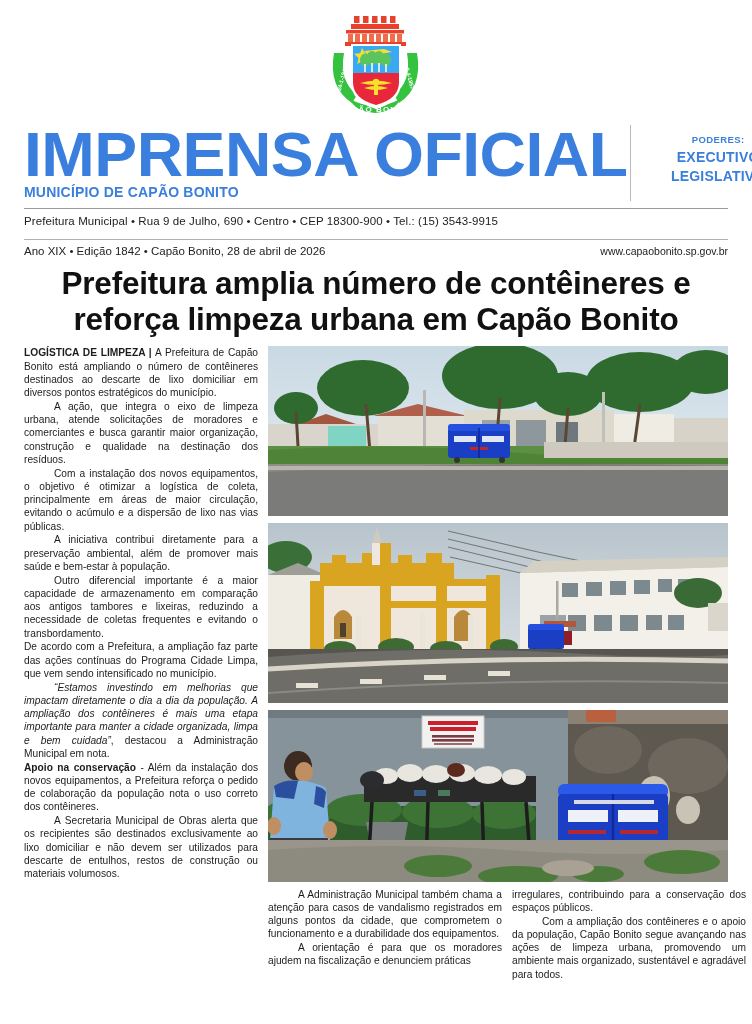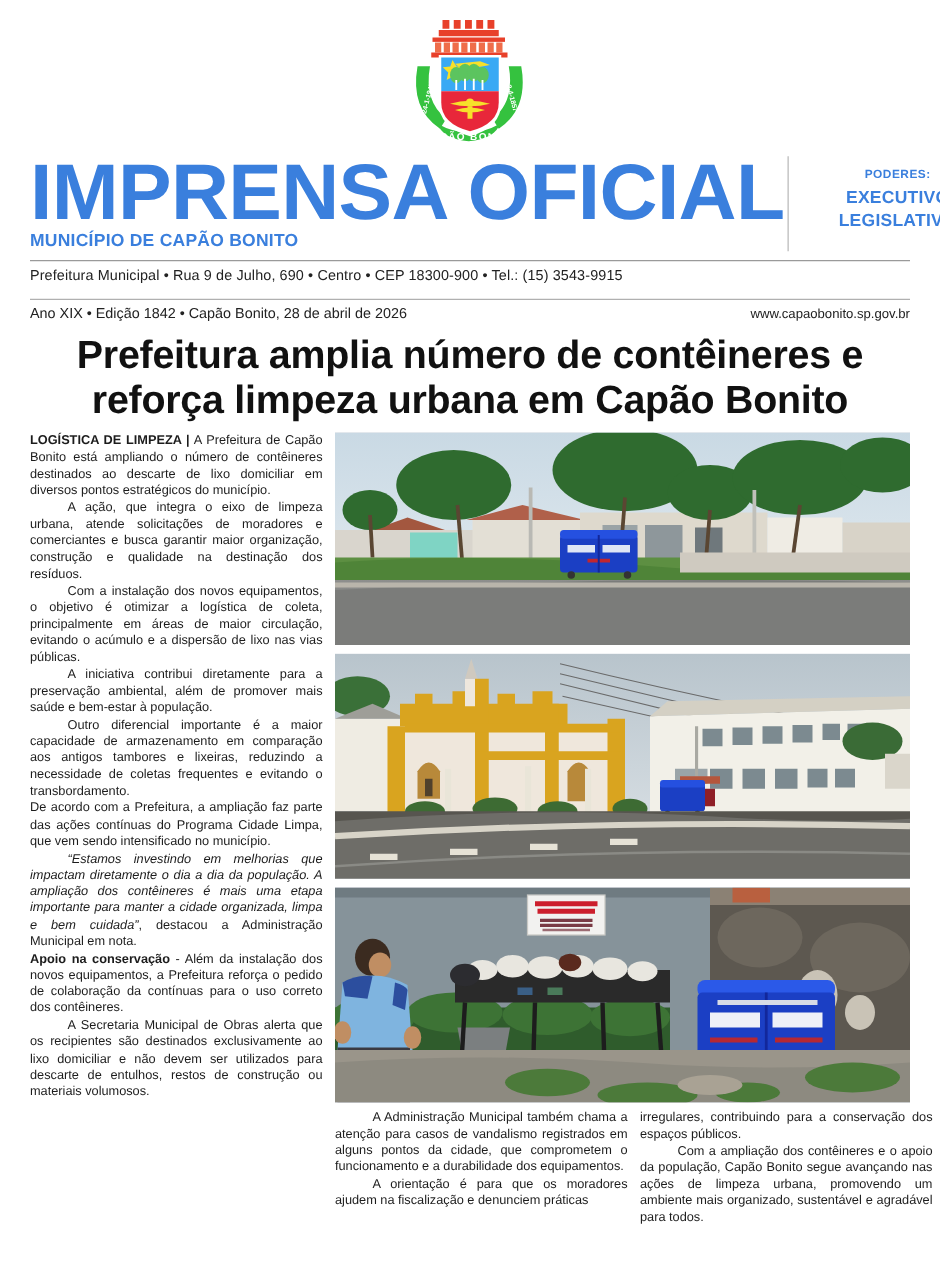--- a/index.html
+++ b/index.html
@@ -206,21 +206,21 @@
     <div class="cols-top">
 
       <div class="col-left">
         <p class="body"><span class="kicker">LOGÍSTICA DE LIMPEZA |</span><span> A Prefeitura de Capão Bonito está ampliando o número de contêineres destinados ao descarte de lixo domiciliar em diversos pontos estratégicos do município.</span></p>
         <p class="body indent">A ação, que integra o eixo de limpeza urbana, atende solicitações de moradores e comerciantes e busca garantir maior organização, construção e qualidade na destinação dos resíduos.</p>
         <p class="body indent">Com a instalação dos novos equipamentos, o objetivo é otimizar a logística de coleta, principalmente em áreas de maior circulação, evitando o acúmulo e a dispersão de lixo nas vias públicas.</p>
         <p class="body indent">A iniciativa contribui diretamente para a preservação ambiental, além de promover mais saúde e bem-estar à população.</p>
         <p class="body indent">Outro diferencial importante é a maior capacidade de armazenamento em comparação aos antigos tambores e lixeiras, reduzindo a necessidade de coletas frequentes e evitando o transbordamento.</p>
         <p class="body">De acordo com a Prefeitura, a ampliação faz parte das ações contínuas do Programa Cidade Limpa, que vem sendo intensificado no município.</p>
         <p class="body indent"><i>“Estamos investindo em melhorias que impactam diretamente o dia a dia da população. A ampliação dos contêineres é mais uma etapa importante para manter a cidade organizada, limpa e bem cuidada”</i><span>, destacou a Administração Municipal em nota.</span></p>
-        <p class="body"><span class="kicker">Apoio na conservação</span><span> - Além da instalação dos novos equipamentos, a Prefeitura reforça o pedido de colaboração da contínuas para o uso correto dos contêineres.</span></p>
+        <p class="body"><span class="kicker">Apoio na conservação</span><span> - Além da instalação dos novos equipamentos, a Prefeitura reforça o pedido de colaboração da população nota o uso correto dos contêineres.</span></p>
         <p class="body indent">A Secretaria Municipal de Obras alerta que os recipientes são destinados exclusivamente ao lixo domiciliar e não devem ser utilizados para descarte de entulhos, restos de construção ou materiais volumosos.</p>
       </div>
 
       <div class="col-photos">
 
         <div class="photo ph1">
           <svg viewBox="0 0 460 170" preserveAspectRatio="none">
             <defs>
               <linearGradient id="sky1" x1="0" y1="0" x2="0" y2="1">
                 <stop offset="0%" stop-color="#c9d9e4"></stop>

